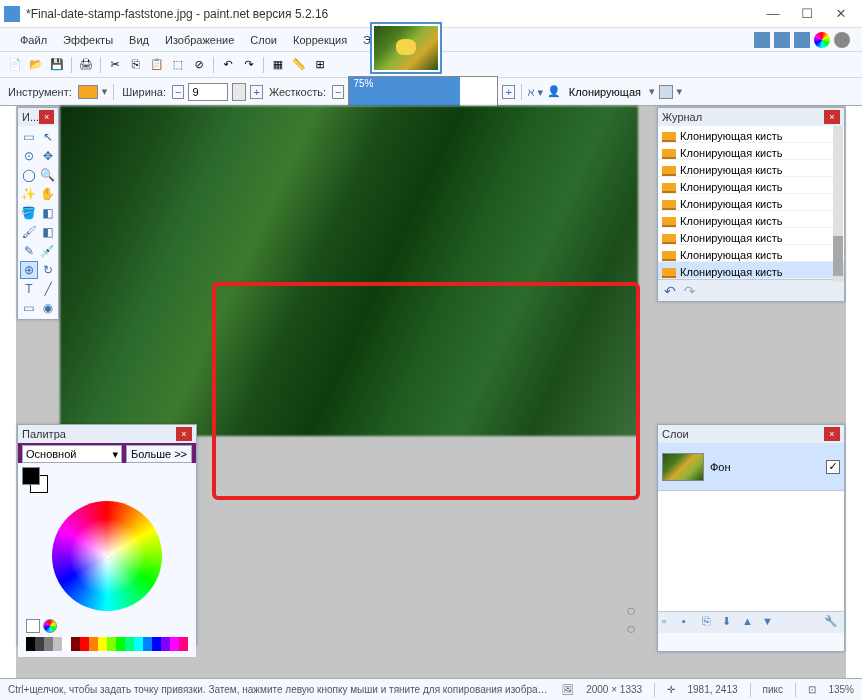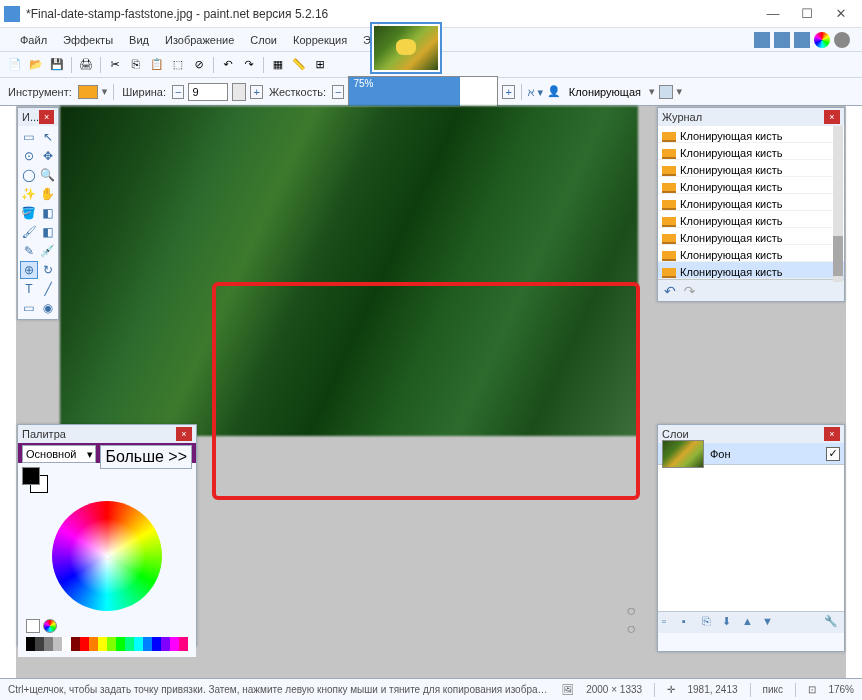--- a/index.html
+++ b/index.html
@@ -38,30 +38,30 @@
 .tools-grid { display: grid; grid-template-columns: 1fr 1fr; gap: 1px; padding: 2px; }
 .tool-cell { width: 18px; height: 18px; display: flex; align-items: center; justify-content: center; color: #3a6ea5; font-size: 12px; }
 .tool-cell.sel { background: #d0e4ff; border: 1px solid #4a90d9; }
 .history-panel { top: 1px; right: 1px; width: 188px; }
 .history-list { max-height: 156px; overflow: hidden; background: #fff; }
 .hist-item { height: 17px; display: flex; align-items: flex-end; padding: 0 4px; gap: 4px; font-size: 11px; border-bottom: 1px solid #f0f0f0; }
 .hist-item.sel { background: #d0e4ff; }
 .hist-icon { width: 14px; height: 10px; background: #f5a623; border-bottom: 2px solid #b8751a; }
 .hist-toolbar { height: 22px; background: #e8eef8; display: flex; align-items: center; padding: 0 6px; gap: 8px; border-top: 1px solid #c0c8d0; }
 .layers-panel { top: 318px; right: 1px; width: 188px; height: 228px; }
-.layer-item { height: 22px; display: flex; align-items: center; padding: 0 4px; gap: 6px; background: #d0e4ff; border-bottom: 1px solid #c0c8d0; }
+.layer-item { height: 48px; display: flex; align-items: center; padding: 0 4px; gap: 6px; background: #d0e4ff; border-bottom: 1px solid #c0c8d0; }
 .layer-thumb { width: 42px; height: 28px; background: linear-gradient(135deg, #2d5016 0%, #4a7c1f 30%, #d4a72c 50%, #8fb339 70%, #2d5016 100%); border: 1px solid #888; }
 .layer-check { margin-left: auto; width: 14px; height: 14px; border: 1px solid #666; background: #fff; display: flex; align-items: center; justify-content: center; }
 .layers-body { background: #fff; height: 168px; }
 .layers-toolbar { height: 22px; background: #e8eef8; display: flex; align-items: center; padding: 0 4px; gap: 4px; border-top: 1px solid #c0c8d0; }
 .lt-btn { width: 16px; height: 16px; color: #4a7db0; }
 .palette-panel { top: 318px; left: 1px; width: 180px; height: 222px; }
 .pal-row1 { height: 20px; display: flex; align-items: flex-start; gap: 4px; padding: 2px 4px; background: #701a75; }
 .pal-select { flex: 1; height: 18px; border: 1px solid #9ab; background: #fff; padding: 0 3px; font-size: 11px; display: flex; align-items: center; justify-content: space-between; }
-.pal-more { padding: 2px 4px; border: 1px solid #9ab; background: #f5f9ff; font-size: 16px; }
+.pal-more { padding: 2px 4px; border: 1px solid #9ab; background: #f5f9ff; font-size: 11px; }
 .pal-body { padding: 4px; background: #f5f9ff; }
 .pal-swatches { width: 28px; height: 28px; position: relative; }
 .sw-back { position: absolute; top: 8px; left: 8px; width: 18px; height: 18px; background: #fff; border: 1px solid #000; }
 .sw-front { position: absolute; top: 0; left: 0; width: 18px; height: 18px; background: #000; border: 1px solid #888; }
 .color-wheel { width: 110px; height: 110px; border-radius: 50%; background: conic-gradient(red, yellow, lime, cyan, blue, magenta, red); position: relative; margin: 6px auto; }
 .color-wheel::after { content: ""; position: absolute; top: 15%; left: 15%; width: 70%; height: 70%; border-radius: 50%; background: radial-gradient(circle, #fff 0%, transparent 70%); }
 .wheel-point { position: absolute; top: 48%; left: 48%; width: 6px; height: 6px; border: 1px solid #000; border-radius: 50%; background: transparent; }
 .pal-icons { display: flex; gap: 3px; padding: 2px 4px; }
 .pal-ico { width: 14px; height: 14px; border: 1px solid #888; }
 .color-strip { height: 14px; display: flex; margin: 2px 4px; }
@@ -319,14 +319,14 @@
   <span class="sb-hint">Ctrl+щелчок, чтобы задать точку привязки. Затем, нажмите левую кнопку мыши и тяните для копирования изображения вокруг точки...</span>
   <span>🖼</span>
   <span>2000 × 1333</span>
   <div class="sb-sep"></div>
   <span>✛</span>
   <span>1981, 2413</span>
   <div class="sb-sep"></div>
   <span>пикс</span>
   <div class="sb-sep"></div>
   <span>⊡</span>
-  <span>176%</span>
+  <span>135%</span>
 </div>
 
 </body></html>

